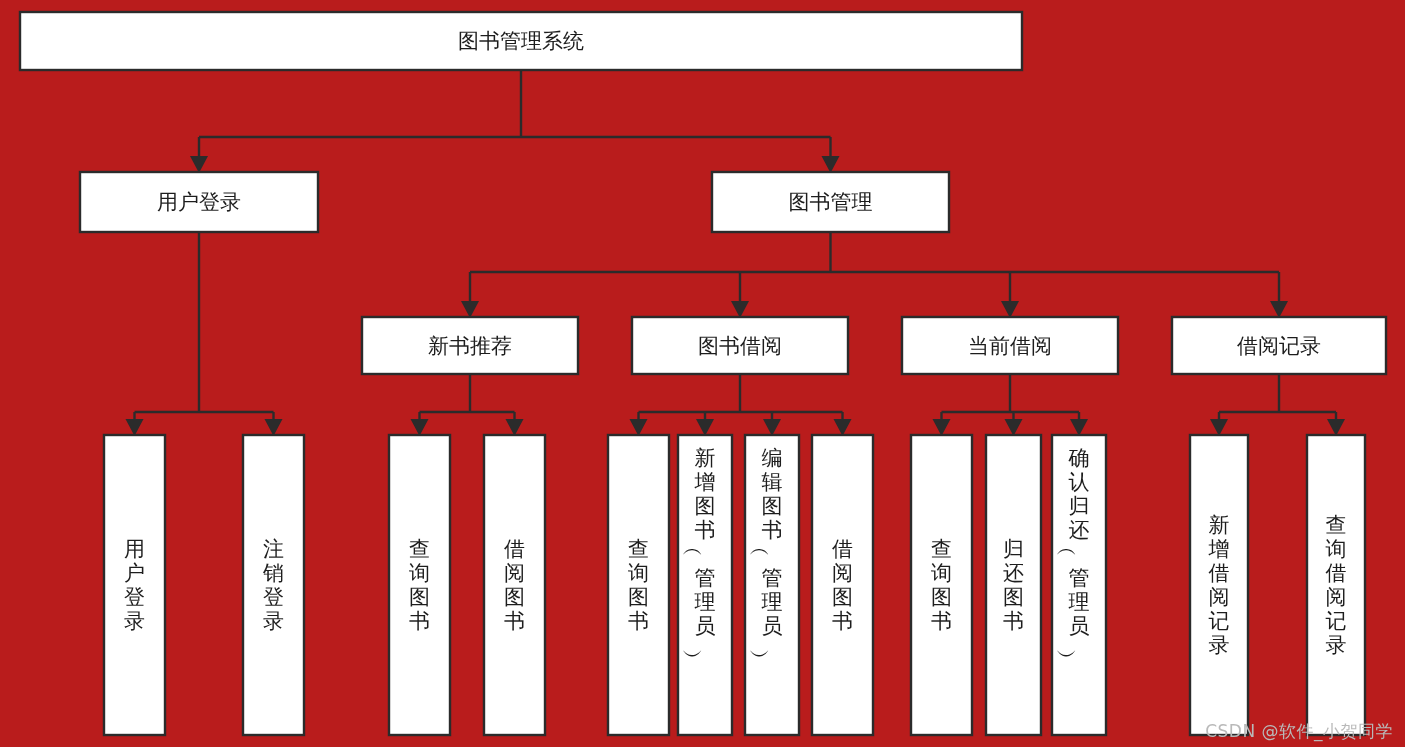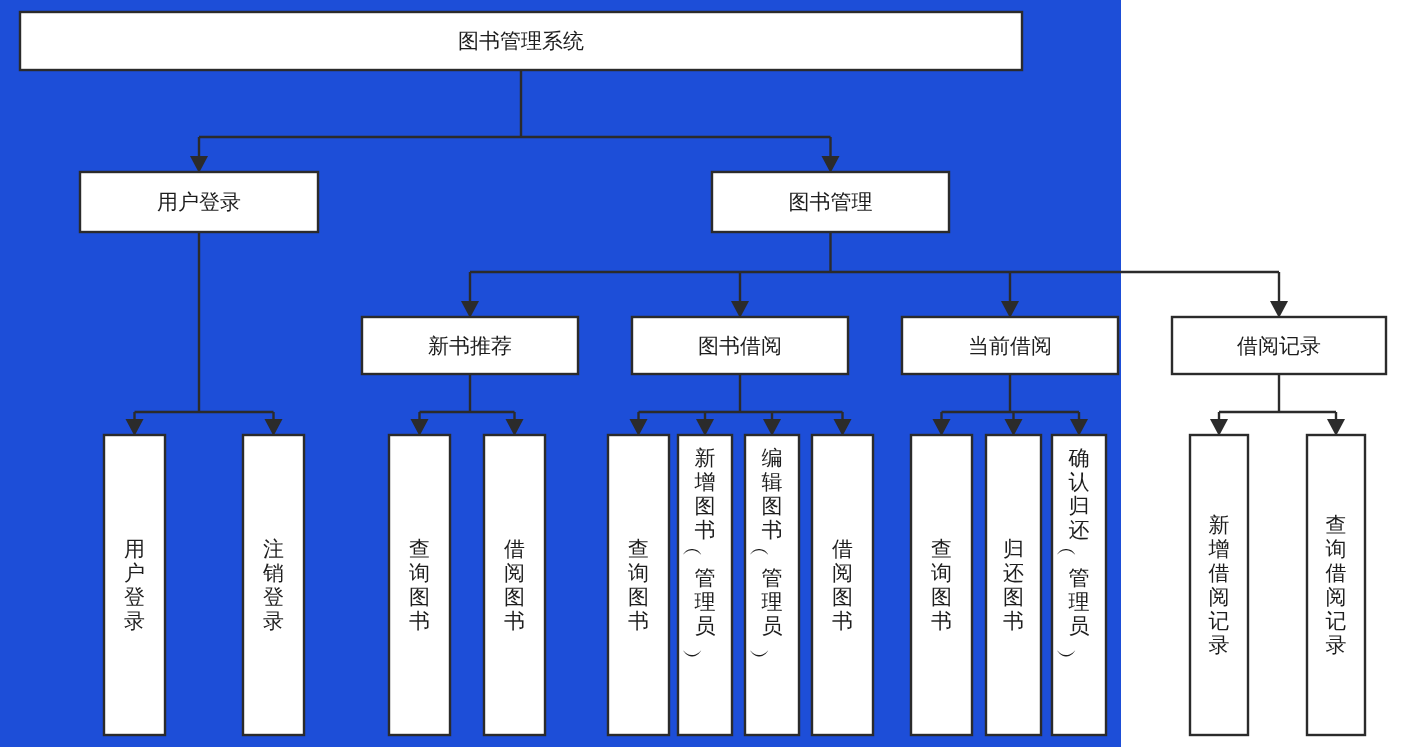--- a/index.html
+++ b/index.html
@@ -8,23 +8,23 @@
     background: #ffffff;
   }
   body {
     width: 1405px;
     height: 747px;
     font-family: "DejaVu Sans", "Liberation Sans", sans-serif;
     overflow: hidden;
   }
   #diagram-root {
     position: relative;
-    width: 1121px;
+    width: 1405px;
     height: 747px;
-    background: #1d4ed8;
+    background: #b91c1c;
     text-align: center;
   }
   svg#flow {
     position: absolute;
     top: 0;
     left: 0;
     width: 1405px;
     height: 747px;
     display: block;
   }
@@ -219,13 +219,14 @@
         <g>
           <rect x="1190" y="435" width="58" height="300" class="node-box"></rect>
           <text x="1219" y="531.72" class="node-label-v"><tspan x="1219" dy="0">新</tspan><tspan x="1219" dy="24">增</tspan><tspan x="1219" dy="24">借</tspan><tspan x="1219" dy="24">阅</tspan><tspan x="1219" dy="24">记</tspan><tspan x="1219" dy="24">录</tspan></text>
         </g>
         <g>
           <rect x="1307" y="435" width="58" height="300" class="node-box"></rect>
           <text x="1336" y="531.72" class="node-label-v"><tspan x="1336" dy="0">查</tspan><tspan x="1336" dy="24">询</tspan><tspan x="1336" dy="24">借</tspan><tspan x="1336" dy="24">阅</tspan><tspan x="1336" dy="24">记</tspan><tspan x="1336" dy="24">录</tspan></text>
         </g>
       </g>
   </svg>
+  <div class="watermark">CSDN @软件_小贺同学</div>
 </div>
 
 </body></html>

